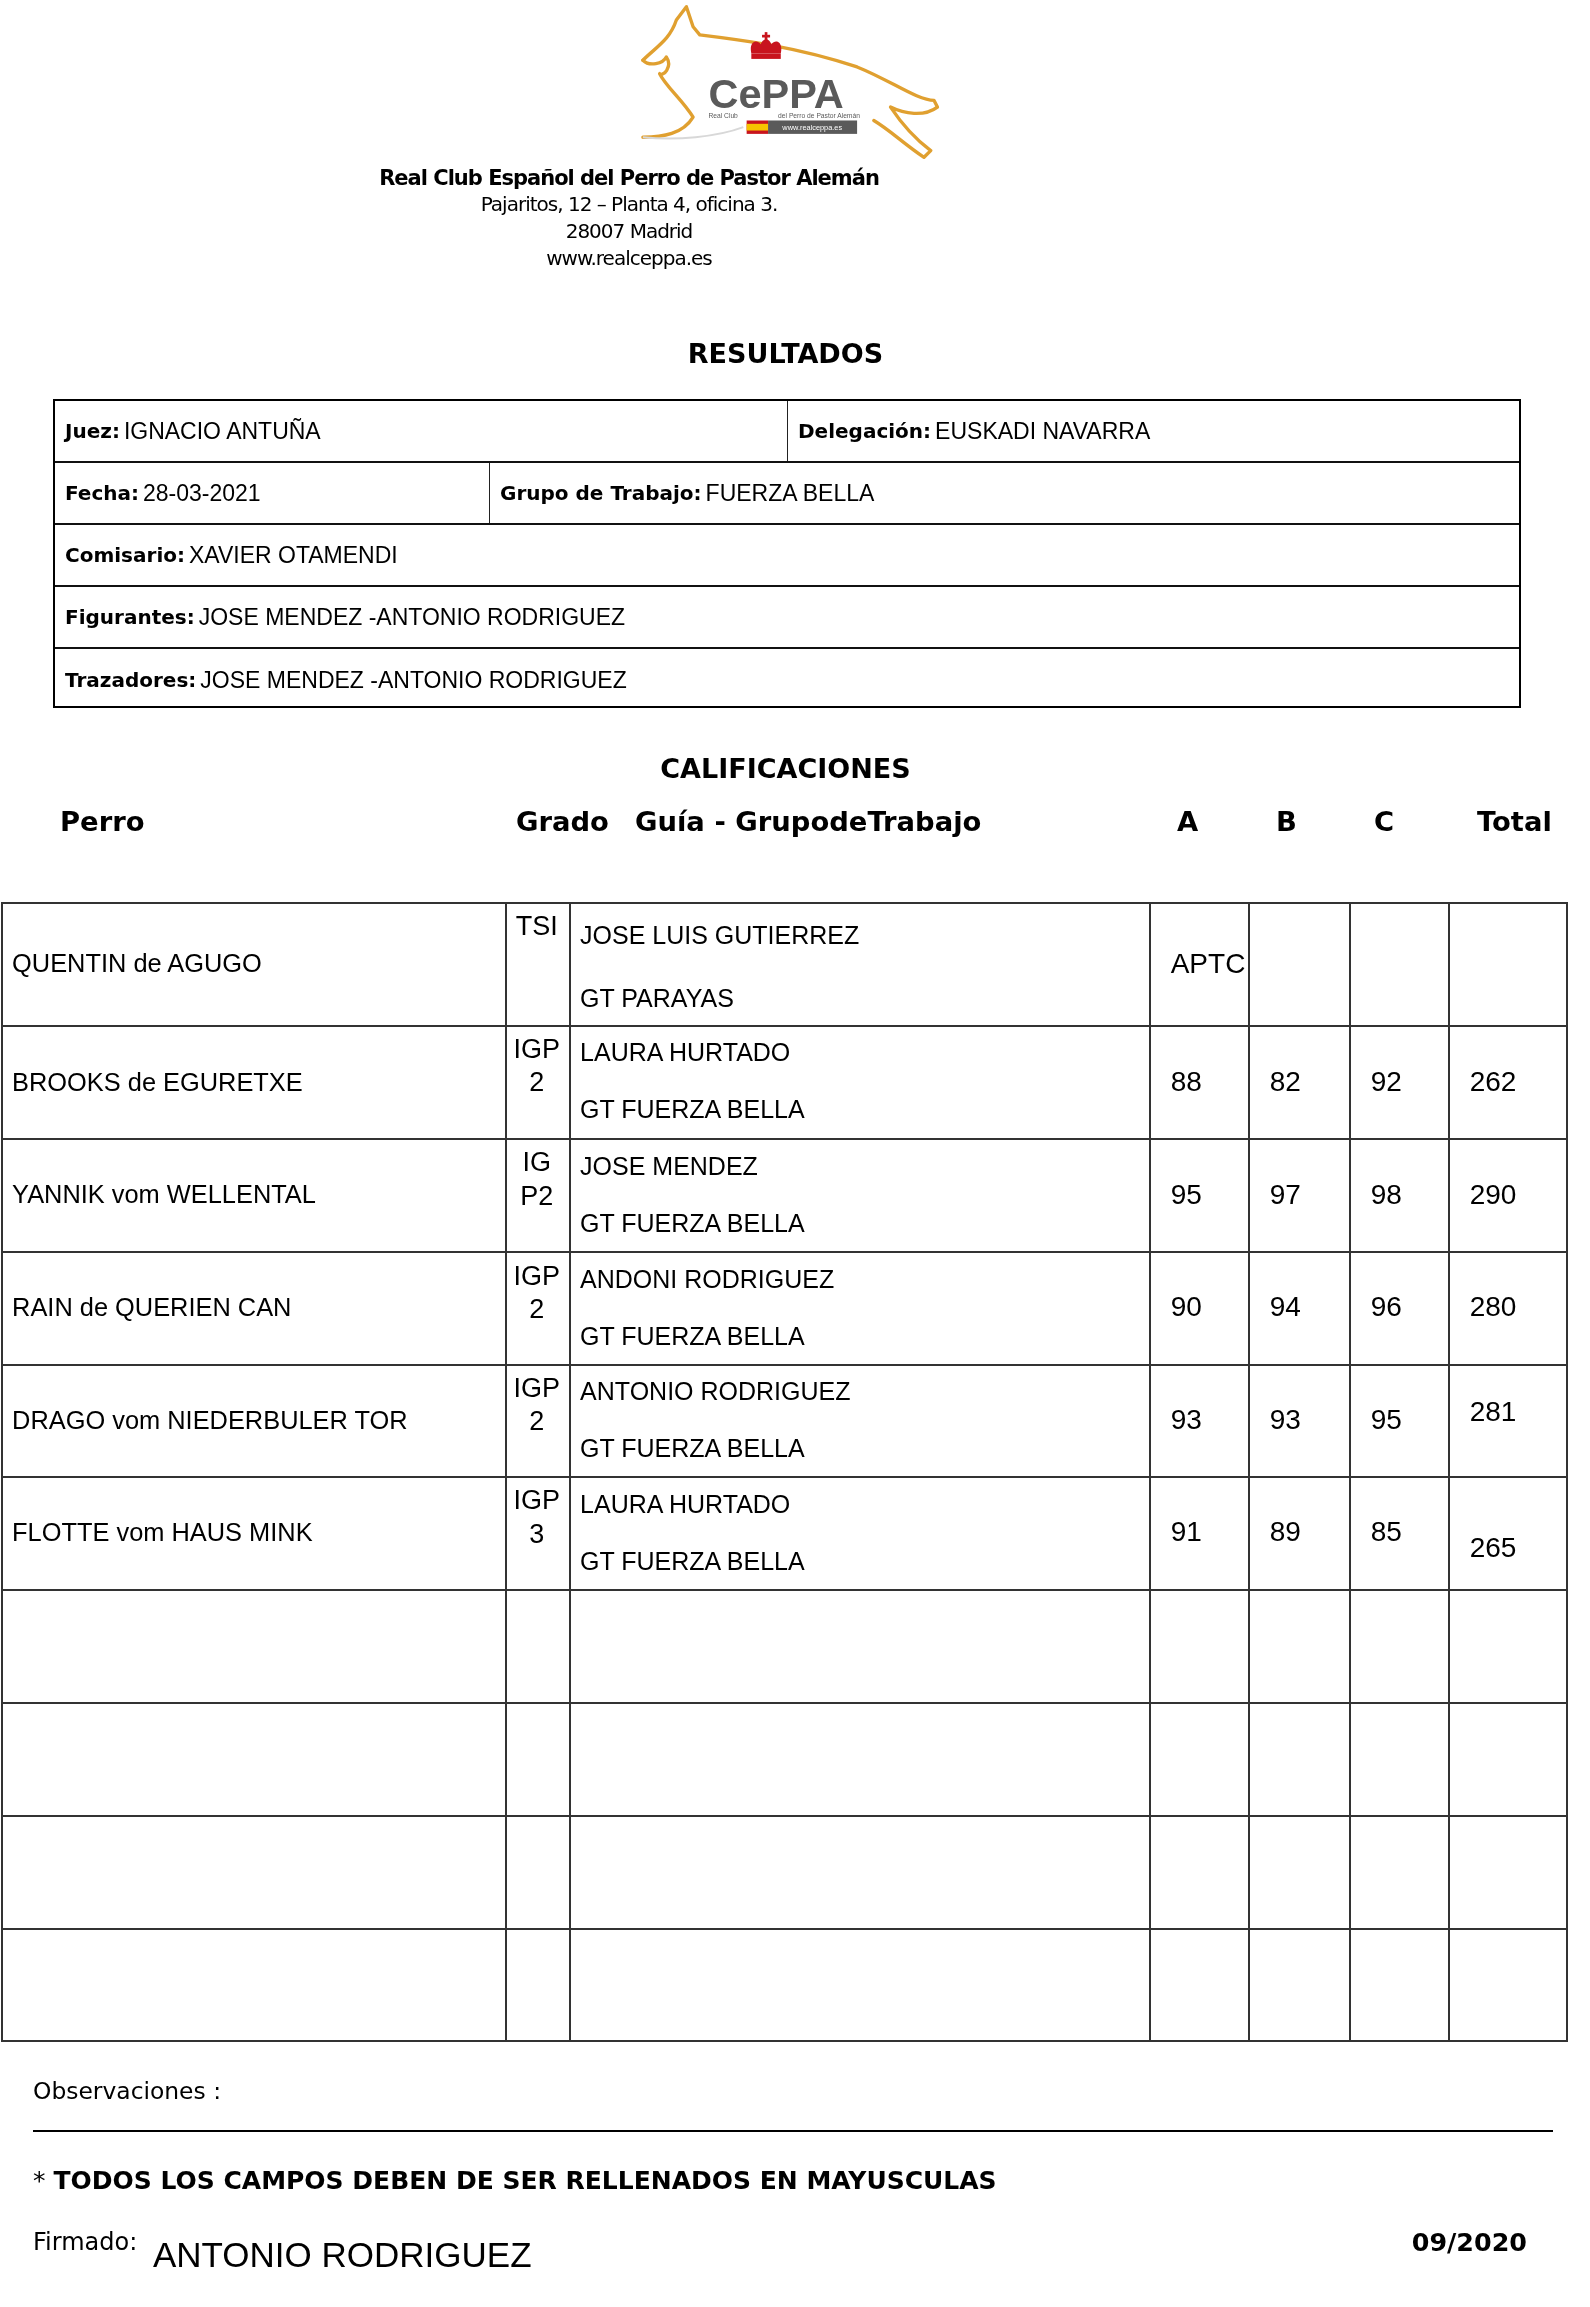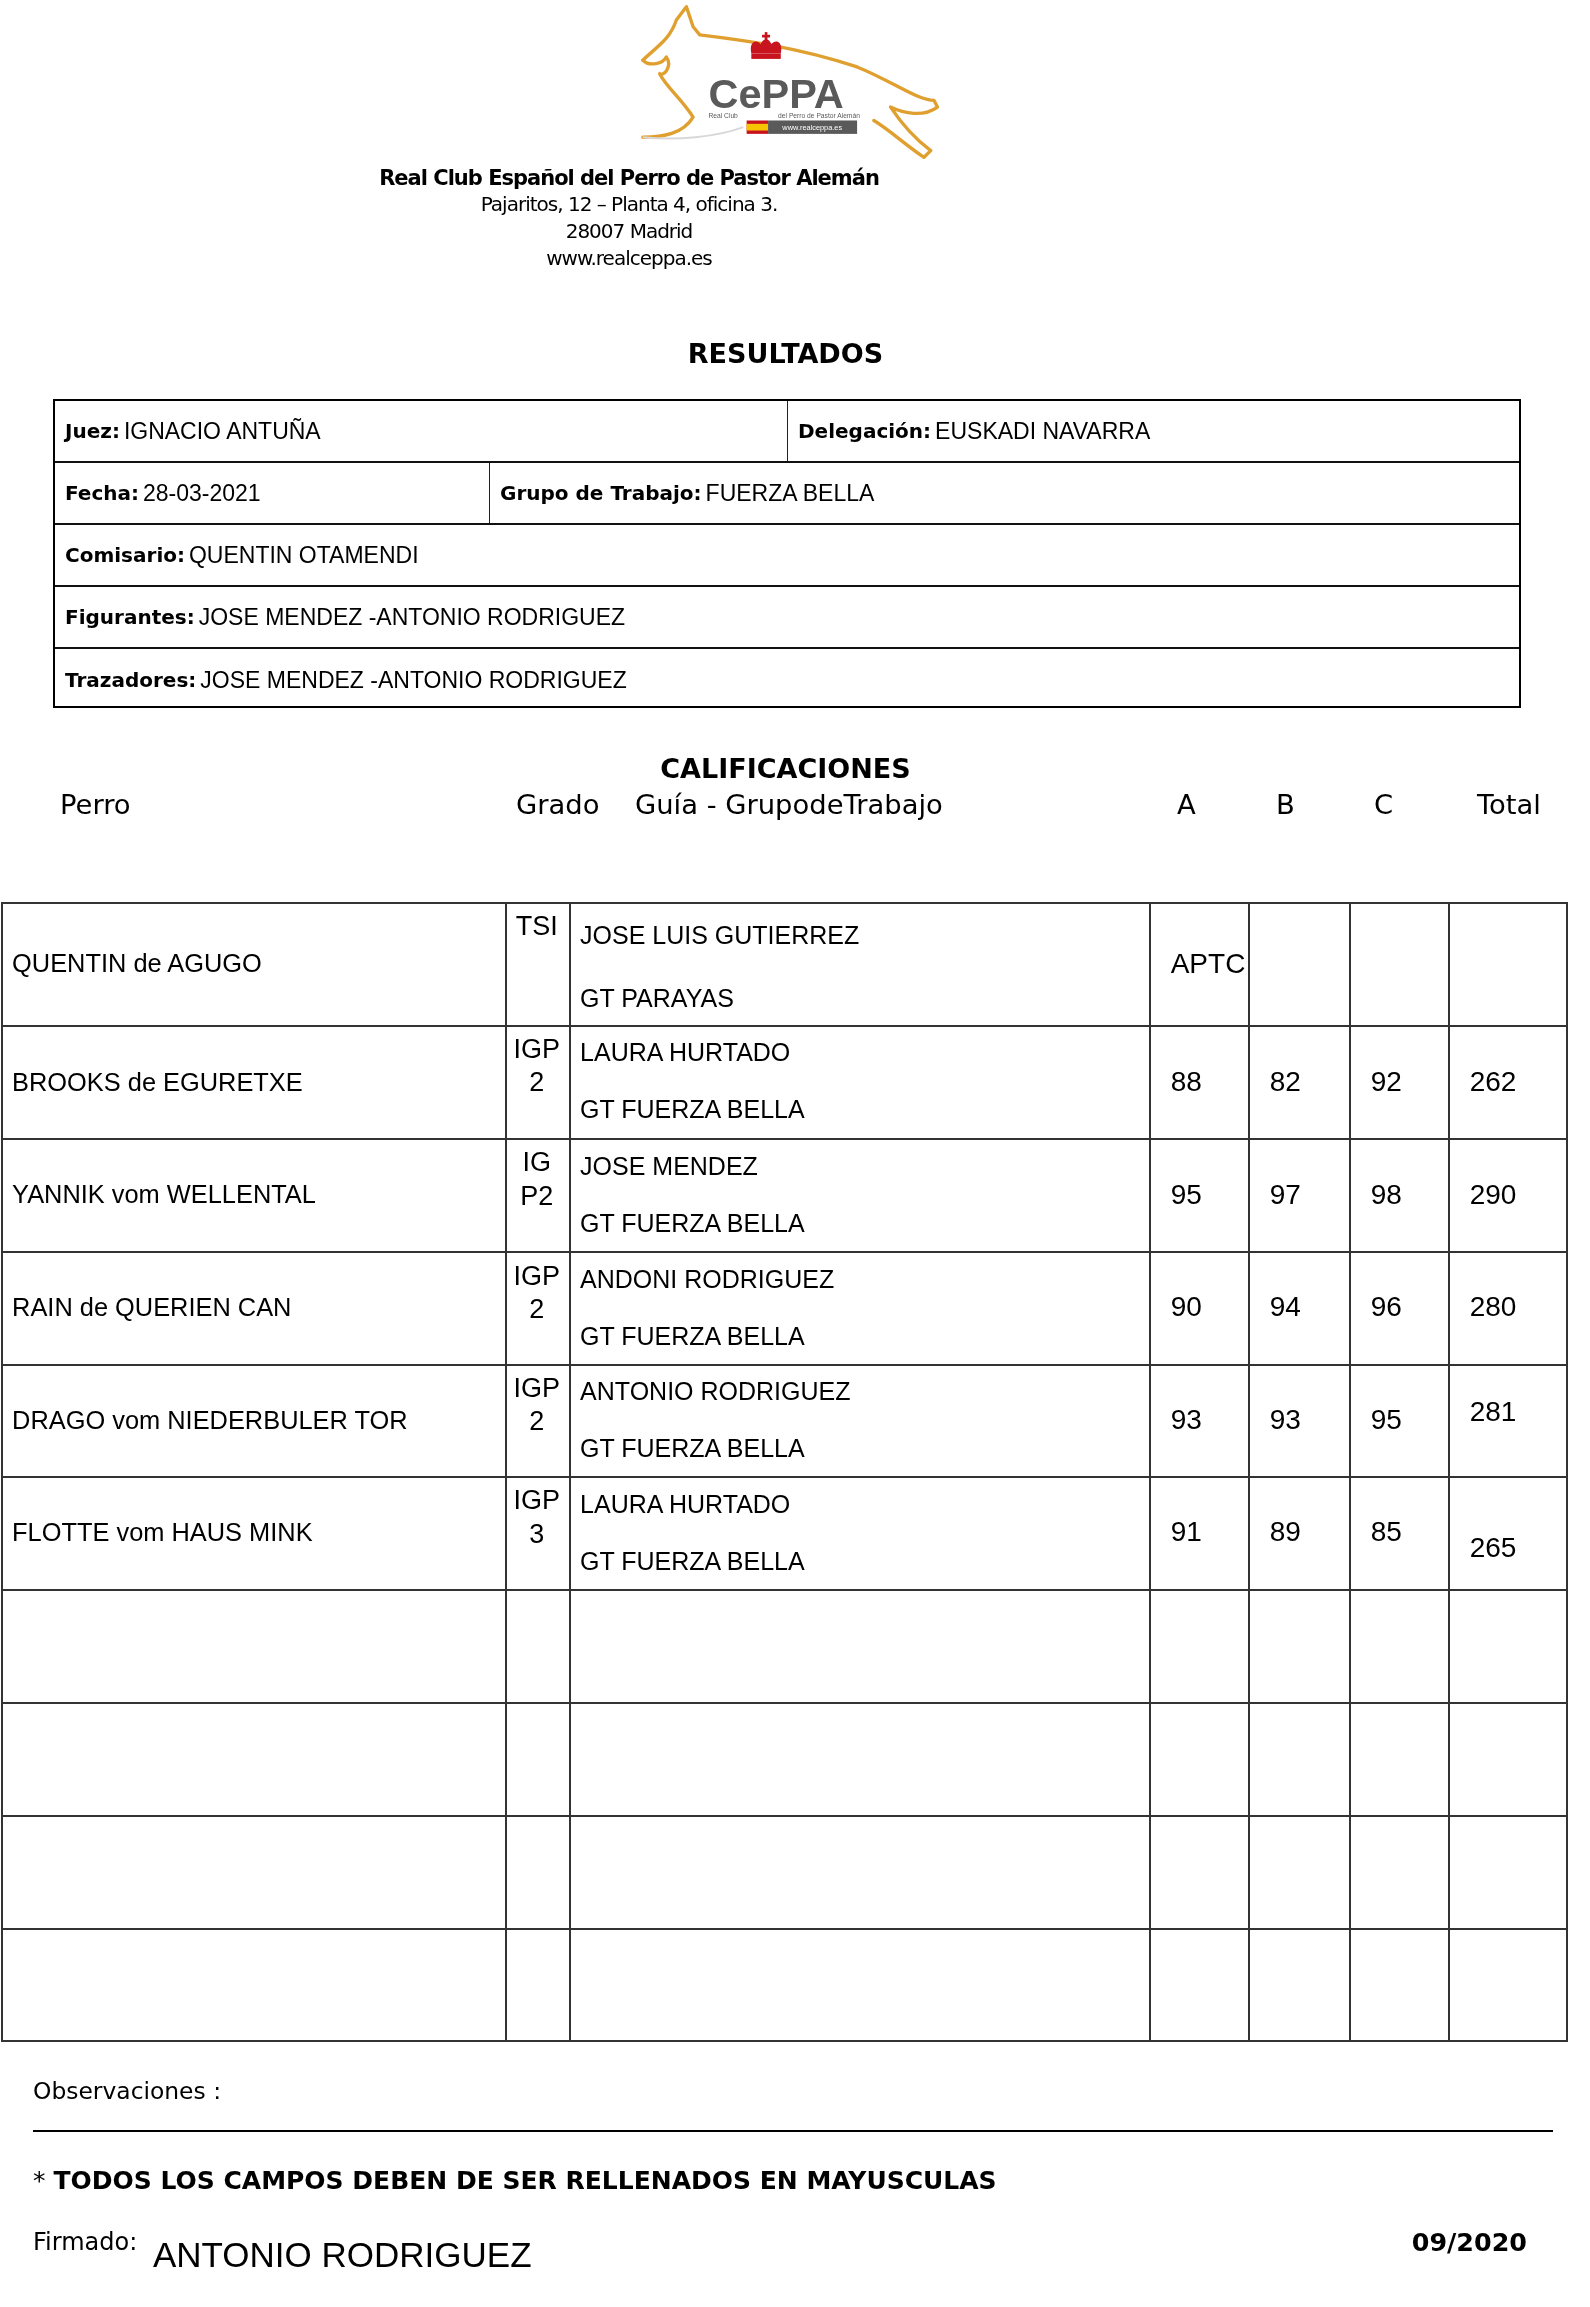--- a/index.html
+++ b/index.html
@@ -18,21 +18,21 @@
   
   #info { left:53px; top:399px; width:1468px; height:309px; border:2px solid #000; box-sizing:border-box; }
   .irow { position:absolute; left:0; right:0; height:62px; border-bottom:2px solid #111; box-sizing:border-box; }
   .irow:last-child { border-bottom:none; }
   .icell { position:absolute; top:0; bottom:0; display:flex; align-items:center; padding-left:10px; box-sizing:border-box; white-space:nowrap; }
   .icell .lbl { font-family:"DejaVu Sans", sans-serif; font-weight:bold; font-size:20px; margin-right:4px; }
   .icell .val { font-family:"Liberation Sans", sans-serif; font-size:23px; }
   .vdiv { border-left:1.3px solid #222; }
 
   
-  .colh { top:786px; font-family:"DejaVu Sans", sans-serif; font-weight:normal; font-size:27.4px; line-height:37px; }
+  .colh { top:803px; font-family:"DejaVu Sans", sans-serif; font-weight:bold; font-size:27.4px; line-height:37px; }
 
   
   #results { left:0.7px; top:902px; width:1567px; height:1139px; }
   .hline { position:absolute; left:0; width:1567px; height:0; border-top:2px solid #333; }
   .vline { position:absolute; top:0; height:1139px; width:0; border-left:2px solid #333; }
   .cell { position:absolute; font-family:"Liberation Sans", sans-serif; white-space:nowrap; }
   .dog { font-size:25.4px; padding-left:9.4px; display:flex; align-items:center; box-sizing:border-box; }
   .grado { font-size:27px; text-align:center; line-height:33px; }
   .guia { font-size:25px; padding-left:9.4px; box-sizing:border-box; }
   .score { font-size:28px; padding-left:20px; box-sizing:border-box; display:flex; align-items:center; }
@@ -97,21 +97,21 @@
       <span class="val">28-03-2021</span>
     </div>
     <div class="icell vdiv" style="left:434px; right:0;">
       <span class="lbl">Grupo de Trabajo:</span>
       <span class="val">FUERZA BELLA</span>
     </div>
   </div>
   <div class="irow" style="top:124px;">
     <div class="icell" style="left:0; right:0;">
       <span class="lbl">Comisario:</span>
-      <span class="val">QUENTIN OTAMENDI</span>
+      <span class="val">XAVIER OTAMENDI</span>
     </div>
   </div>
   <div class="irow" style="top:186px;padding-left:33px;">
     <div class="icell" style="left:0; right:0;">
       <span class="lbl">Figurantes:</span>
       <span class="val">JOSE MENDEZ -ANTONIO RODRIGUEZ</span>
     </div>
   </div>
   <div class="irow" style="top:248px;">
     <div class="icell" style="left:0; right:0;">

